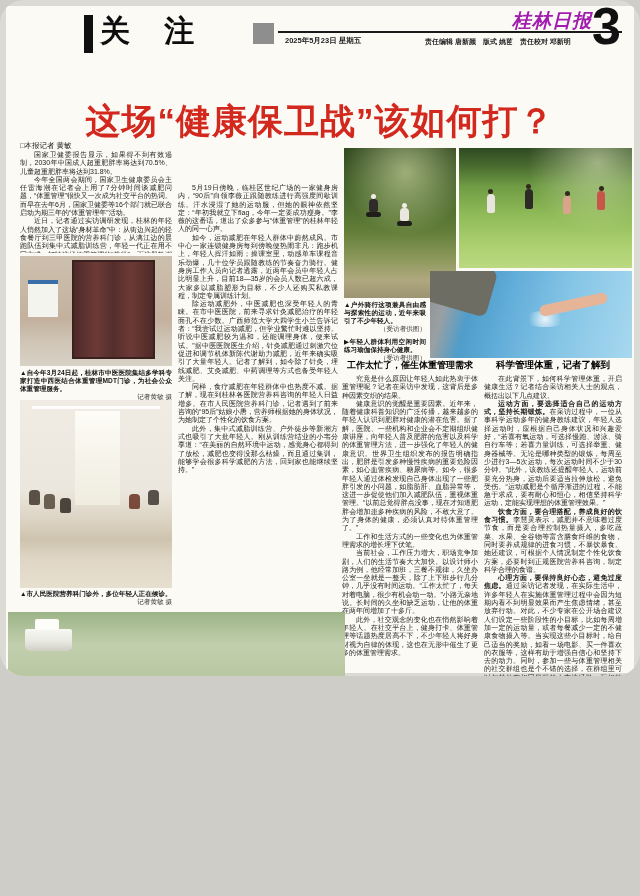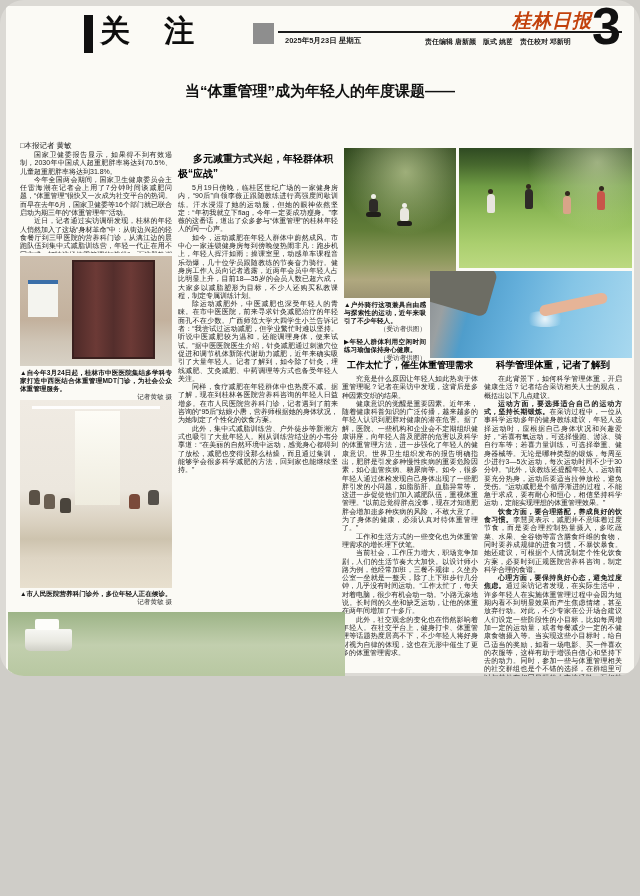--- a/index.html
+++ b/index.html
@@ -9,21 +9,21 @@
   .ab{position:absolute;}
 
   
   .section-bar{left:84px;top:15px;width:9px;height:38px;background:#101010;}
   .section-title{left:100px;top:11px;font-size:30px;font-weight:900;letter-spacing:13px;color:#0d0d0d;}
   .gray-box{left:253px;top:23px;width:21px;height:21px;background:#8e8e8e;}
   .header-rule{left:278px;top:31px;width:344px;height:2px;background:#1a1a1a;}
   .date-line{left:285px;top:36px;font-size:7.5px;font-weight:700;color:#222;}
   .credits-line{left:425px;top:37px;width:175px;font-size:7px;font-weight:700;color:#222;}
   .masthead{left:512px;top:8px;font-size:19px;font-weight:900;font-family:"Liberation Serif","DejaVu Serif",serif;
-            font-style:italic;color:#c2410c;letter-spacing:1px;}
+            font-style:italic;color:#a21caf;letter-spacing:1px;}
   .page-number{left:592px;top:0px;font-size:52px;font-weight:900;line-height:52px;color:#111;}
 
   
   .kicker{left:0;top:82px;width:640px;text-align:center;font-size:15px;font-weight:700;color:#101010;}
   .main-headline{left:0;top:98px;width:640px;text-align:center;font-size:35px;font-weight:900;
                  letter-spacing:1px;color:#d2281e;}
 
   
   .byline{left:20px;top:141px;font-size:7.5px;color:#222;}
   .body-col{font-size:7px;line-height:8.3px;color:#1d1d1d;text-align:justify;overflow:hidden;}
@@ -131,30 +131,29 @@
 
   <div class="ab section-bar"></div>
   <div class="ab section-title">关 注</div>
   <div class="ab gray-box"></div>
   <div class="ab header-rule"></div>
   <div class="ab date-line">2025年5月23日 星期五</div>
   <div class="ab credits-line">责任编辑 唐新颜　版式 姚茝　责任校对 邓新明</div>
   <div class="ab masthead">桂林日报</div>
   <div class="ab page-number">3</div>
 
-  <div class="ab kicker">当“体重管理”成为年轻人的年度课题——</div>
+  <div class="ab main-headline" style="color: rgb(210, 40, 30);">这场“健康保卫战”该如何打？</div>
 
   <div class="ab byline">□本报记者 黄敏</div>
   <div class="ab body-col intro-col">
       <p>国家卫健委报告显示，如果得不到有效遏制，2030年中国成人超重肥胖率将达到70.5%、儿童超重肥胖率将达到31.8%。</p>
       <p>今年全国两会期间，国家卫生健康委员会主任雷海潮在记者会上用了7分钟时间谈减肥问题，“体重管理”很快又一次成为社交平台的热词。而早在去年6月，国家卫健委等16个部门就已联合启动为期三年的“体重管理年”活动。</p>
       <p>近日，记者通过实访调研发现，桂林的年轻人悄然加入了这场“身材革命”中：从街边兴起的轻食餐厅到三甲医院的营养科门诊，从漓江边的晨跑队伍到集中式减脂训练营，年轻一代正在用不同方式，打响这场体重管理的“战役”。而这股热潮的背后，体现了当代年轻人生活方式的深刻变革，也映照出城市化进程中人们对健康管理的集体思考。</p>
     </div>
 
-  <div class="ab col2-head">多元减重方式兴起，年轻群体积极“应战”</div>
   <div class="ab body-col col2-body">
       <p>5月19日傍晚，临桂区世纪广场的一家健身房内，“90后”白领李薇正跟随教练进行高强度间歇训练。汗水浸湿了她的运动服，但她的眼神依然坚定：“年初我就立下flag，今年一定要成功瘦身。”李薇的这番话，道出了众多参与“体重管理”的桂林年轻人的同一心声。</p>
       <p>如今，运动减肥在年轻人群体中蔚然成风。市中心一家连锁健身房每到傍晚便热闹非凡：跑步机上，年轻人挥汗如雨；操课室里，动感单车课程音乐劲爆，几十位学员跟随教练的节奏奋力骑行。健身房工作人员向记者透露，近两年会员中年轻人占比明显上升，目前18—35岁的会员人数已超六成，大家多以减脂塑形为目标，不少人还购买私教课程，制定专属训练计划。</p>
       <p>除运动减肥外，中医减肥也深受年轻人的青睐。在市中医医院，前来寻求针灸减肥治疗的年轻面孔不在少数。广西师范大学大四学生小兰告诉记者：“我尝试过运动减肥，但学业繁忙时难以坚持。听说中医减肥较为温和，还能调理身体，便来试试。”据中医医院医生介绍，针灸减肥通过刺激穴位促进和调节机体新陈代谢助力减肥，近年来确实吸引了大量年轻人。记者了解到，如今除了针灸，埋线减肥、艾灸减肥、中药调理等方式也备受年轻人关注。</p>
       <p>同样，食疗减肥在年轻群体中也热度不减。据了解，现在到桂林各医院营养科咨询的年轻人日益增多。在市人民医院营养科门诊，记者遇到了前来咨询的“95后”姑娘小唐，营养师根据她的身体状况，为她制定了个性化的饮食方案。</p>
       <p>此外，集中式减脂训练营、户外徒步等新潮方式也吸引了大批年轻人。刚从训练营结业的小韦分享道：“在美丽的自然环境中运动，感觉身心都得到了放松，减肥也变得没那么枯燥，而且通过集训，能够学会很多科学减肥的方法，回到家也能继续坚持。”</p>
     </div>
 
   <div class="ab col3-head">工作太忙了，催生体重管理需求</div>
   <div class="ab body-col col3-body">

